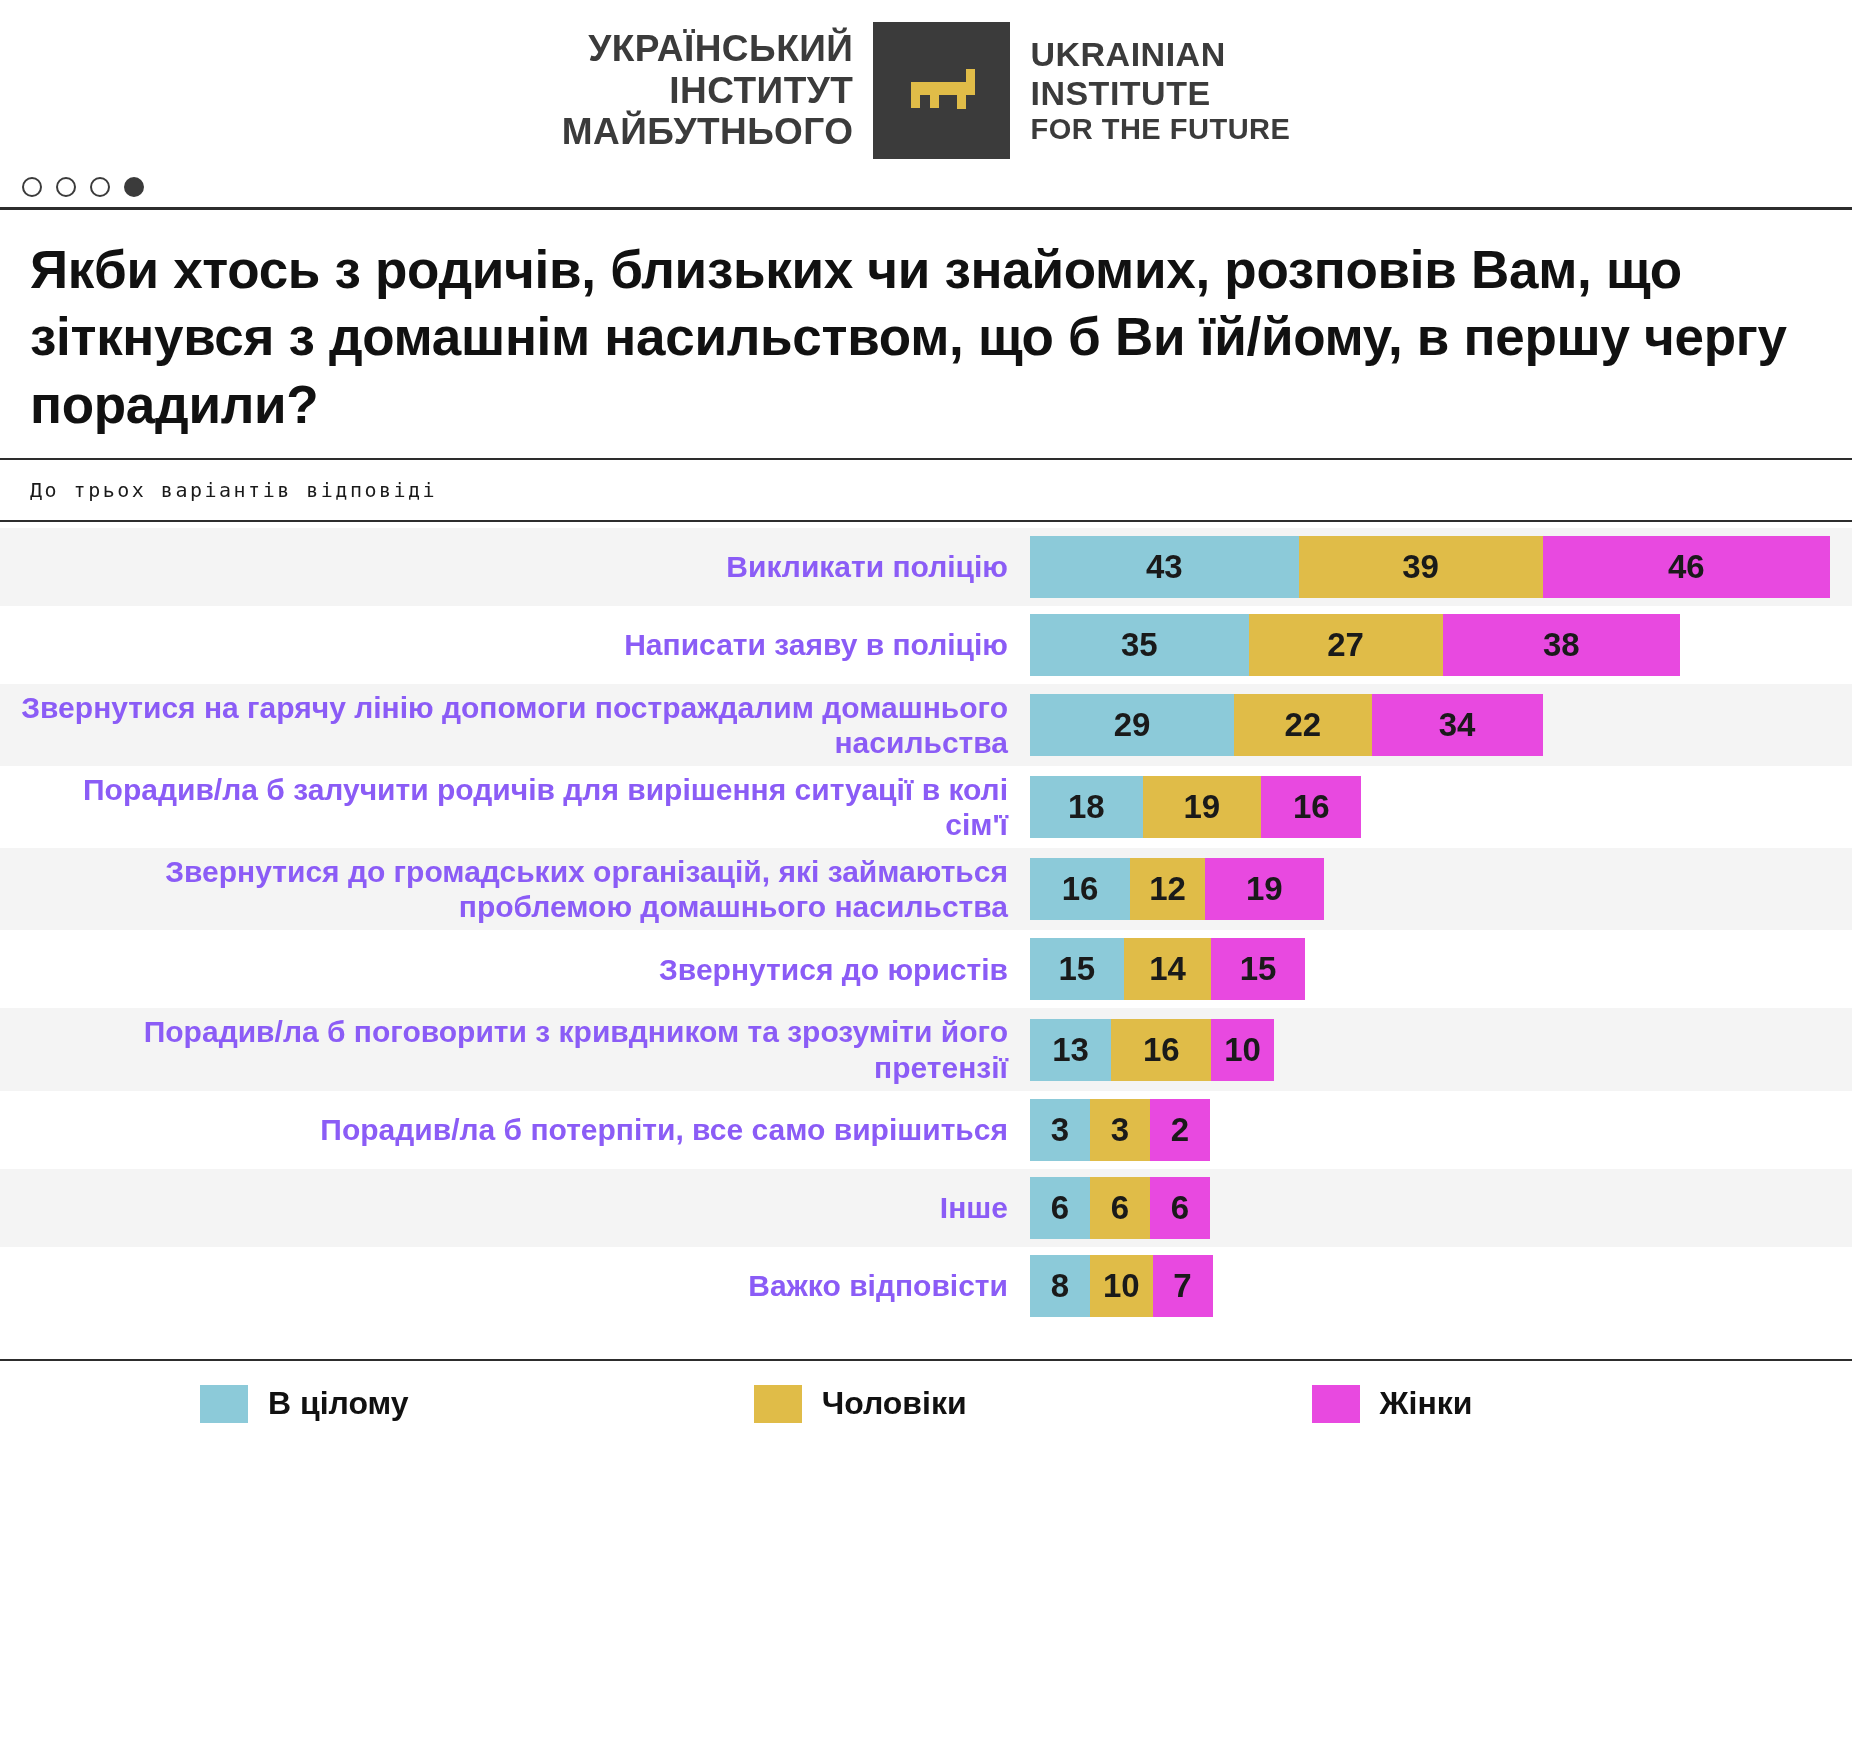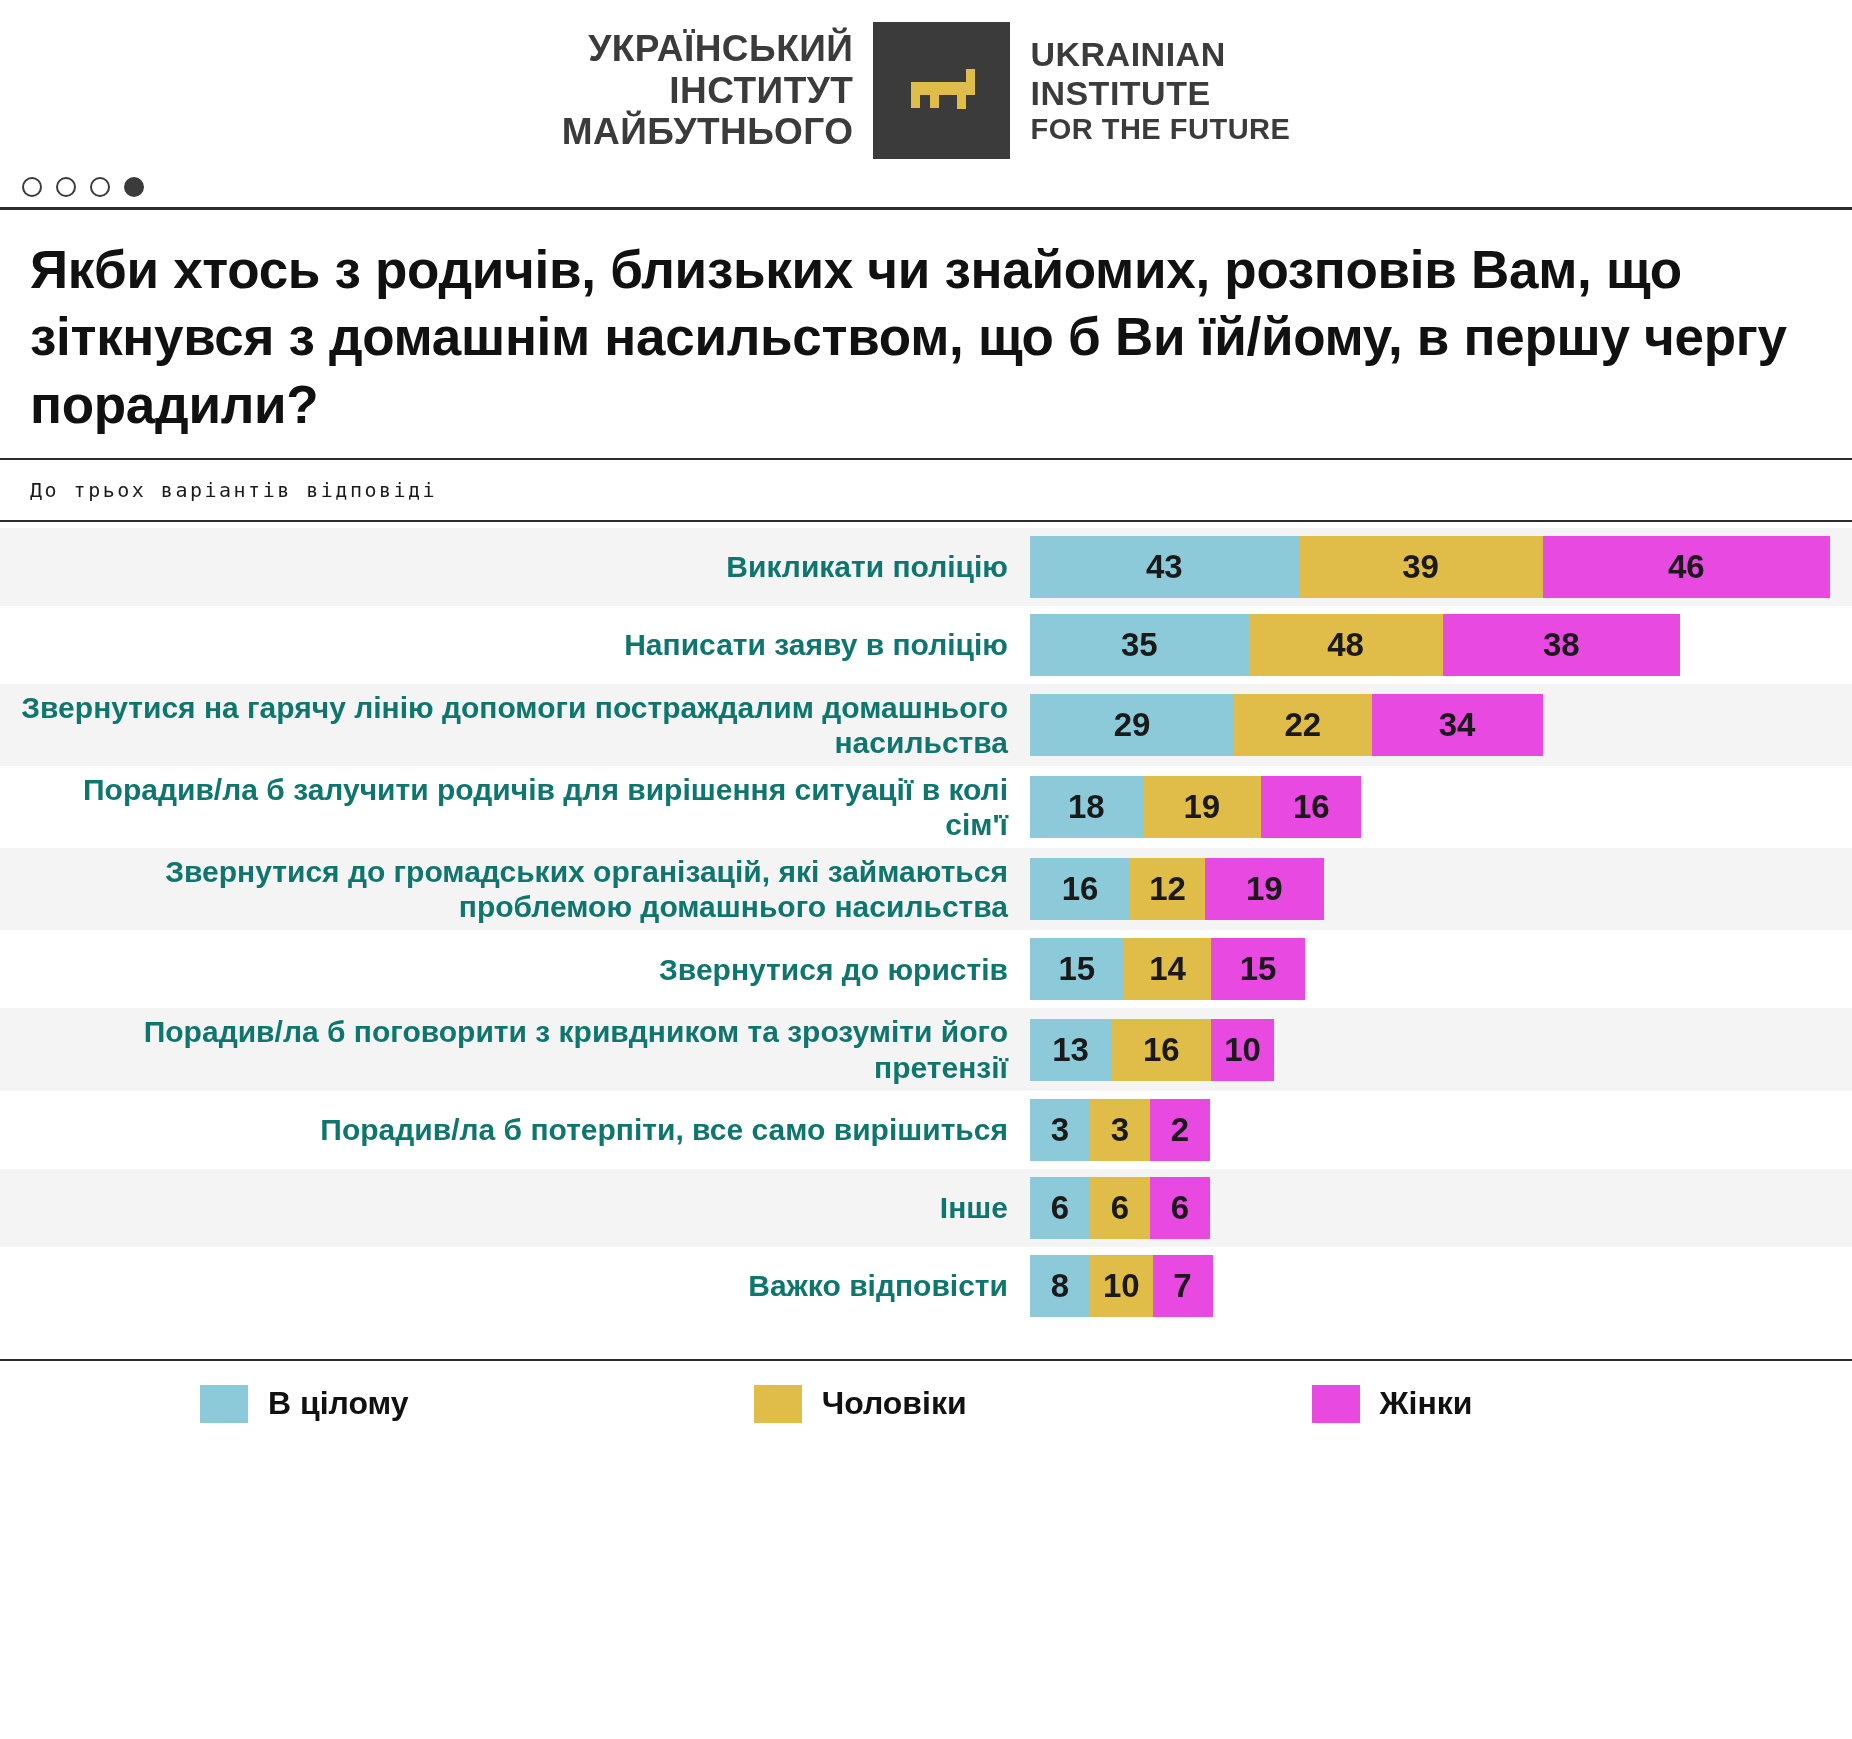--- a/index.html
+++ b/index.html
@@ -106,21 +106,21 @@
     width: 1030px;
     flex: 0 0 1030px;
     display: flex;
     align-items: center;
     justify-content: flex-end;
     text-align: right;
     padding: 6px 22px 6px 20px;
     font-size: 30px;
     font-weight: bold;
     line-height: 1.17;
-    color: #0f766e;
+    color: #8b5cf6;
   }
   .row-bars {
     flex: 1 1 auto;
     display: flex;
     align-items: center;
     position: relative;
   }
   .bars-inner {
     display: flex;
     align-items: center;
@@ -233,21 +233,21 @@
         </div>
       </div>
       <div class="row">
         <div class="row-label">Написати заяву в поліцію</div>
         <div class="row-bars">
           <div class="bars-inner">
             <div class="seg" style="width: 218.75px; background: rgb(140, 202, 217);">
               <span class="v">35</span>
             </div>
             <div class="seg" style="width: 193.75px; background: rgb(224, 188, 72);">
-              <span class="v">48</span>
+              <span class="v">27</span>
             </div>
             <div class="seg" style="width: 237.5px; background: rgb(232, 73, 224);">
               <span class="v">38</span>
             </div>
           </div>
         </div>
       </div>
       <div class="row alt">
         <div class="row-label">Звернутися на гарячу лінію допомоги постраждалим домашнього насильства</div>
         <div class="row-bars">

